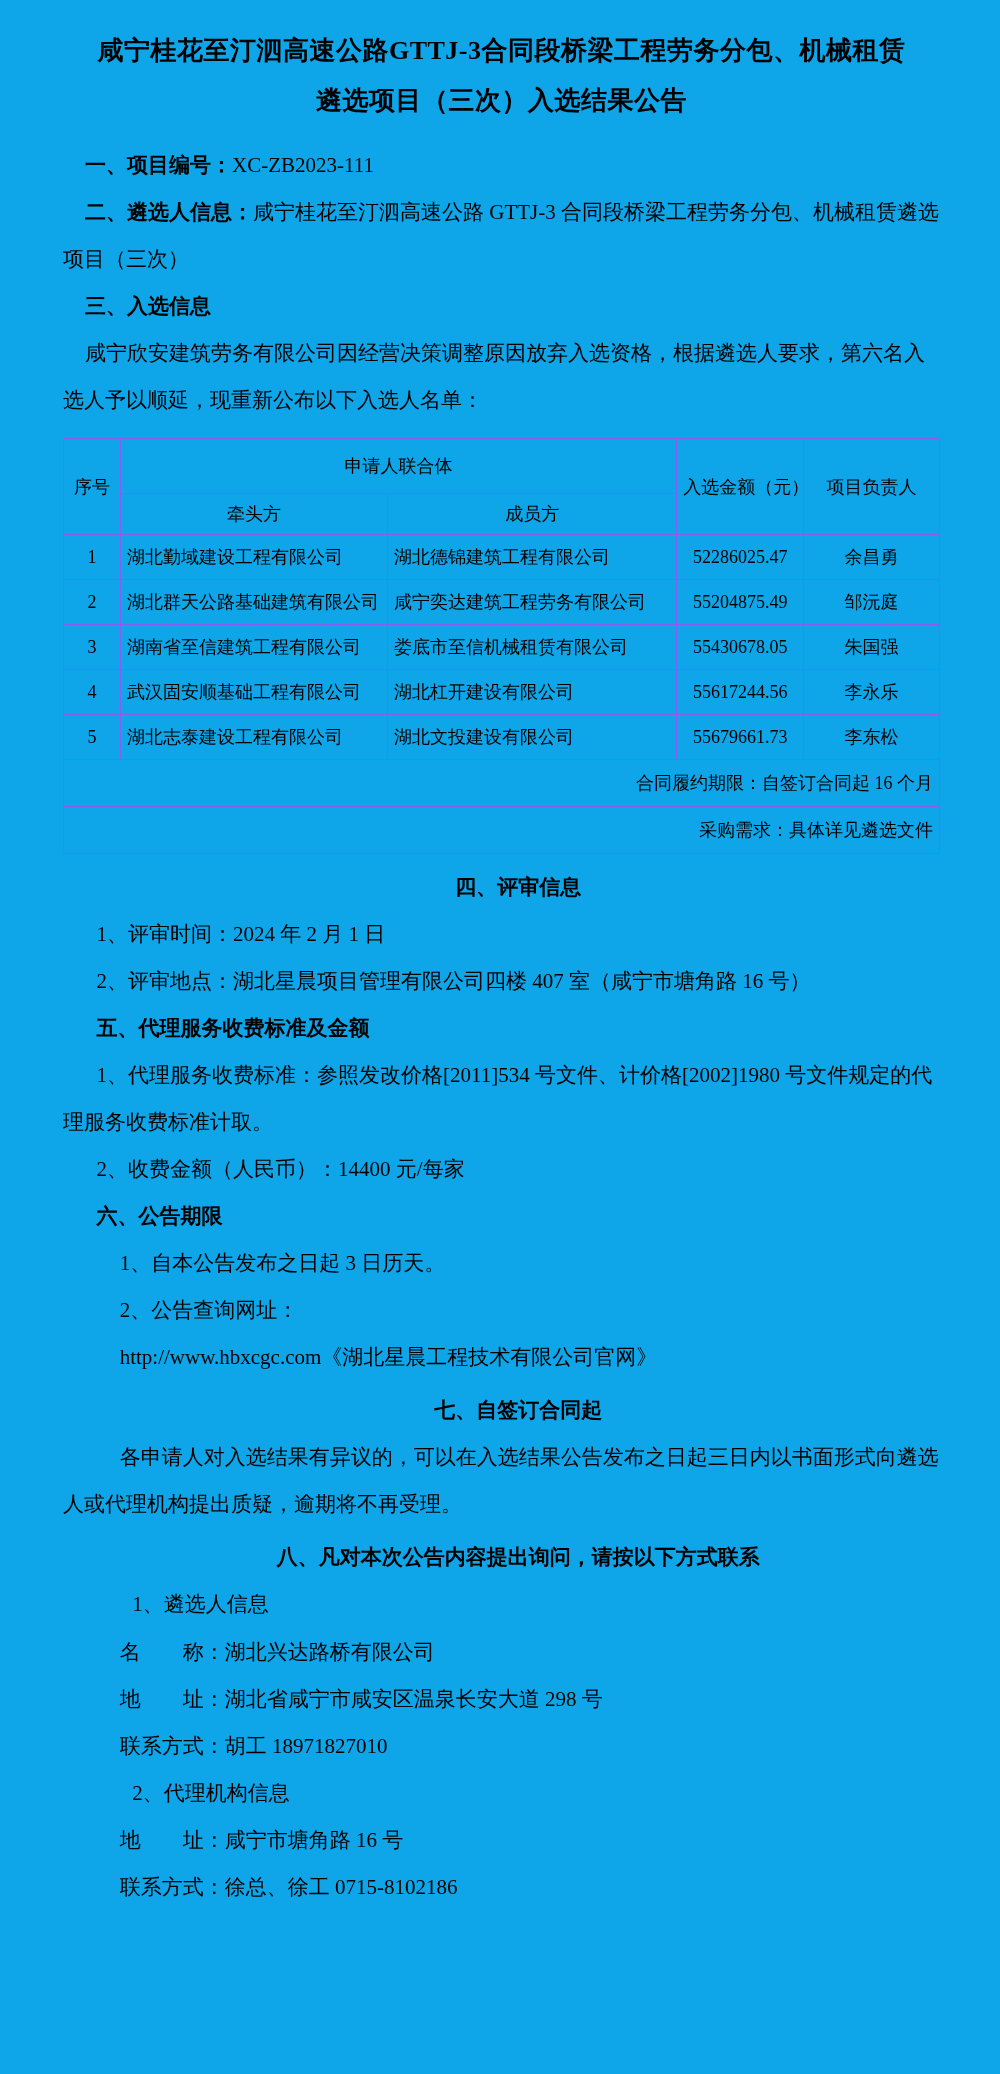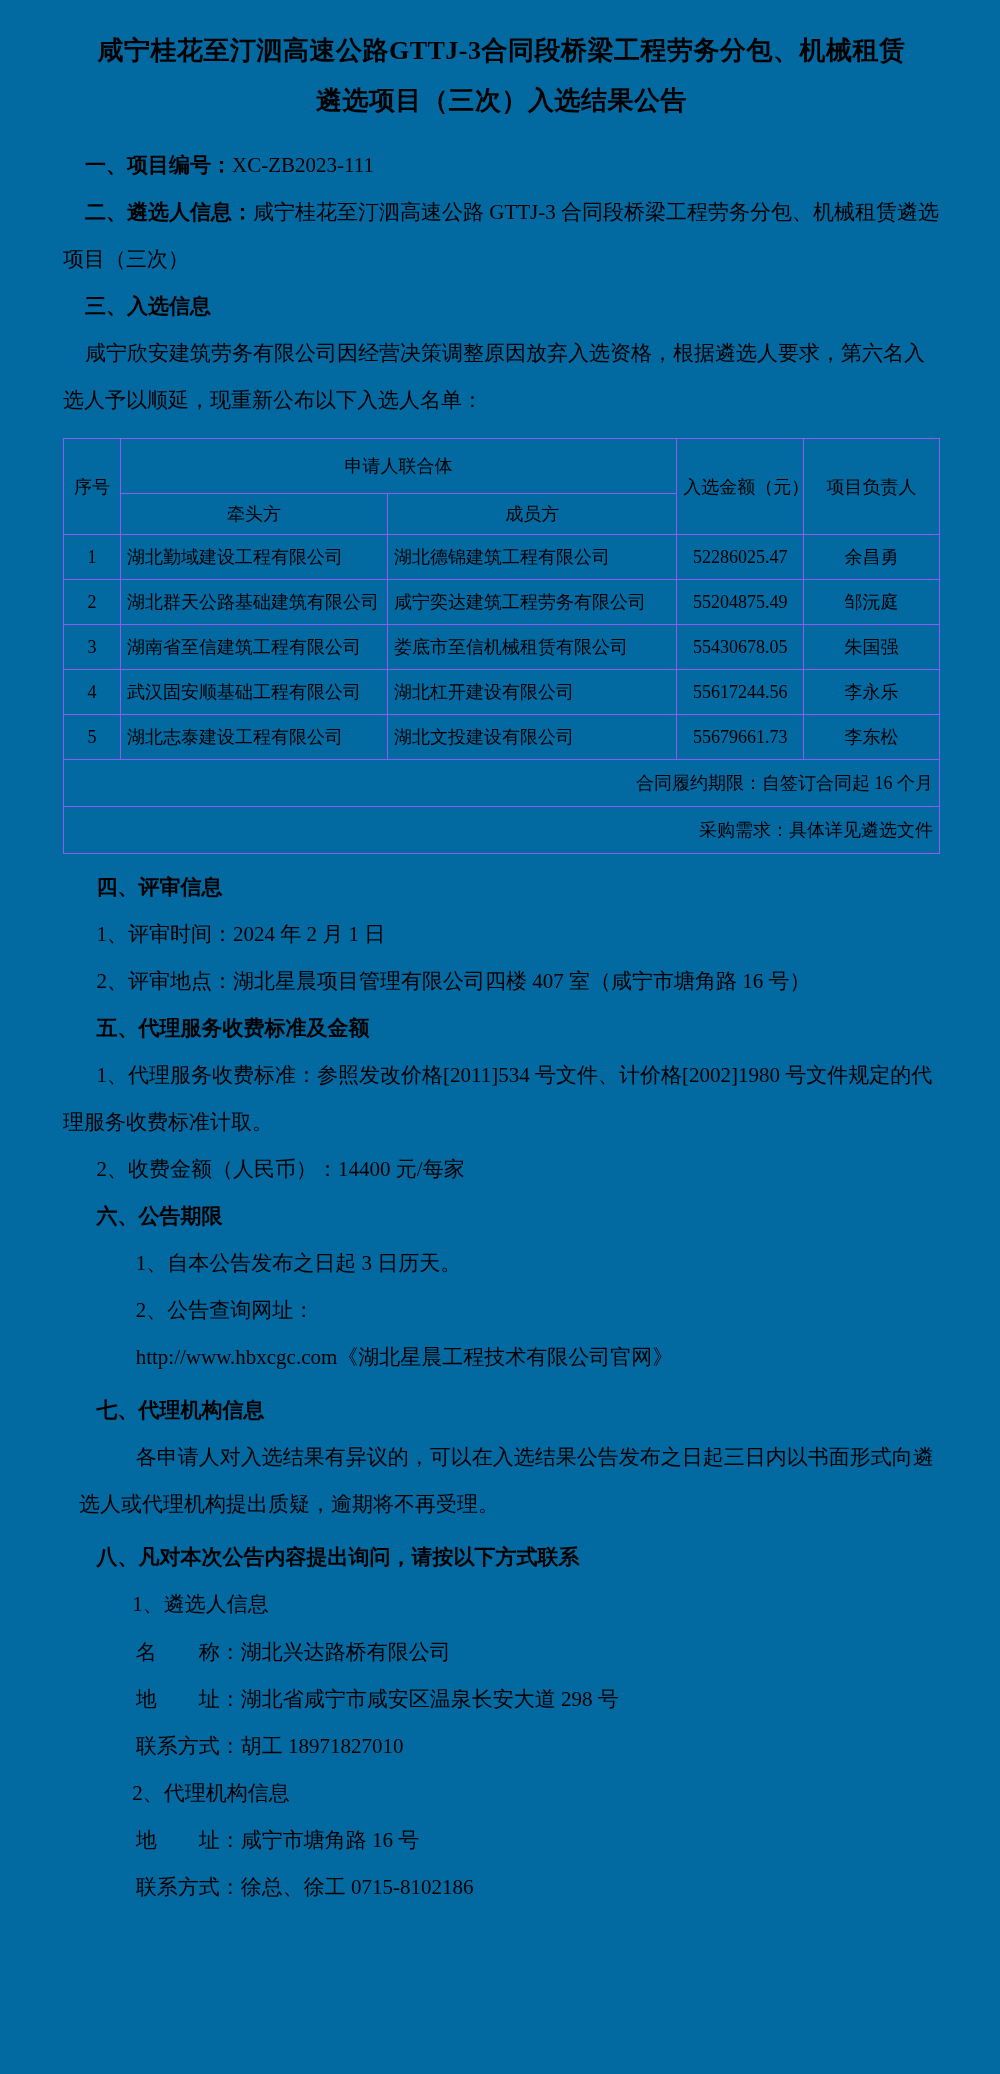--- a/index.html
+++ b/index.html
@@ -6,42 +6,42 @@
     margin: 0;
     padding: 0;
     background: #ffffff;
     color: #000000;
     font-family: "Liberation Serif", "DejaVu Serif", serif;
   }
   .page {
     width: 1000px;
     min-height: 2074px;
     box-sizing: border-box;
-    background: #0369a1;
+    background: #0ea5e9;
     padding: 26px 60px 60px 63px;
   }
   .doc-title {
     text-align: center;
     font-weight: bold;
     font-size: 26px;
     line-height: 1.92;
     margin: 0 10px 16px 10px;
     letter-spacing: 0.5px;
   }
   .line {
     font-size: 21px;
     line-height: 2.24;
     margin: 0;
   }
   .bold { font-weight: bold; }
   .indent-1  { text-indent: 1.05em; }
   .indent-16 { text-indent: 1.6em; }
-  .indent-27 { text-indent: 2.7em; margin-left: 16px; }
+  .indent-27 { text-indent: 2.7em; }
   .indent-33 { text-indent: 3.3em; }
-  .mt-sm { margin-top: 6px; }
+  .mt-sm { margin-top: 6px; text-align: center; }
   .u-val {
     text-underline-offset: 5px;
   }
   table.results {
     border-collapse: collapse;
     width: 100%;
     margin: 14px 0 10px 0;
     table-layout: fixed;
   }
   table.results th, table.results td {
@@ -157,21 +157,21 @@
 
   <p class="line indent-16 bold">五、代理服务收费标准及金额</p>
   <p class="line indent-16">1、代理服务收费标准：参照发改价格[2011]534 号文件、计价格[2002]1980 号文件规定的代理服务收费标准计取。</p>
   <p class="line indent-16">2、收费金额（人民币）：14400 元/每家</p>
 
   <p class="line indent-16 bold">六、公告期限</p>
   <p class="line indent-27">1、自本公告发布之日起 3 日历天。</p>
   <p class="line indent-27">2、公告查询网址：</p>
   <p class="line indent-27">http://www.hbxcgc.com《湖北星晨工程技术有限公司官网》</p>
 
-  <p class="line indent-16 bold mt-sm">七、代理机构信息</p>
+  <p class="line indent-16 bold mt-sm">七、自签订合同起</p>
   <p class="line indent-27">各申请人对入选结果有异议的，可以在入选结果公告发布之日起三日内以书面形式向遴选人或代理机构提出质疑，逾期将不再受理。</p>
 
   <p class="line indent-16 bold mt-sm">八、凡对本次公告内容提出询问，请按以下方式联系</p>
 
   <p class="line indent-33">1、遴选人信息</p>
   <p class="line indent-27">
     <span>名　　称：</span><span class="u-val">湖北兴达路桥有限公司</span>
   </p>
   <p class="line indent-27">
     <span>地　　址：</span><span class="u-val">湖北省咸宁市咸安区温泉长安大道 298 号</span>

